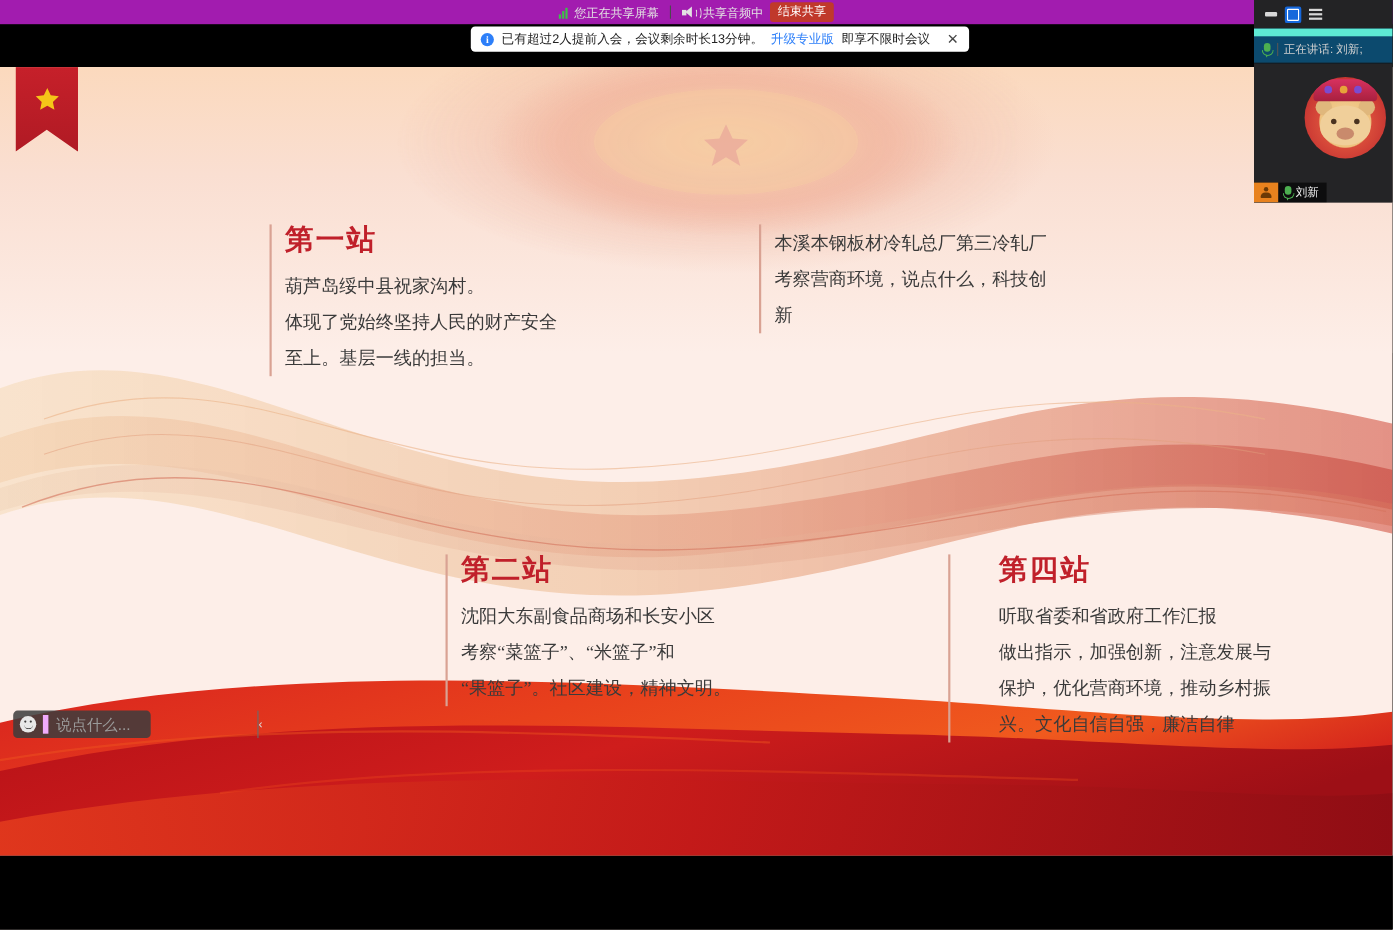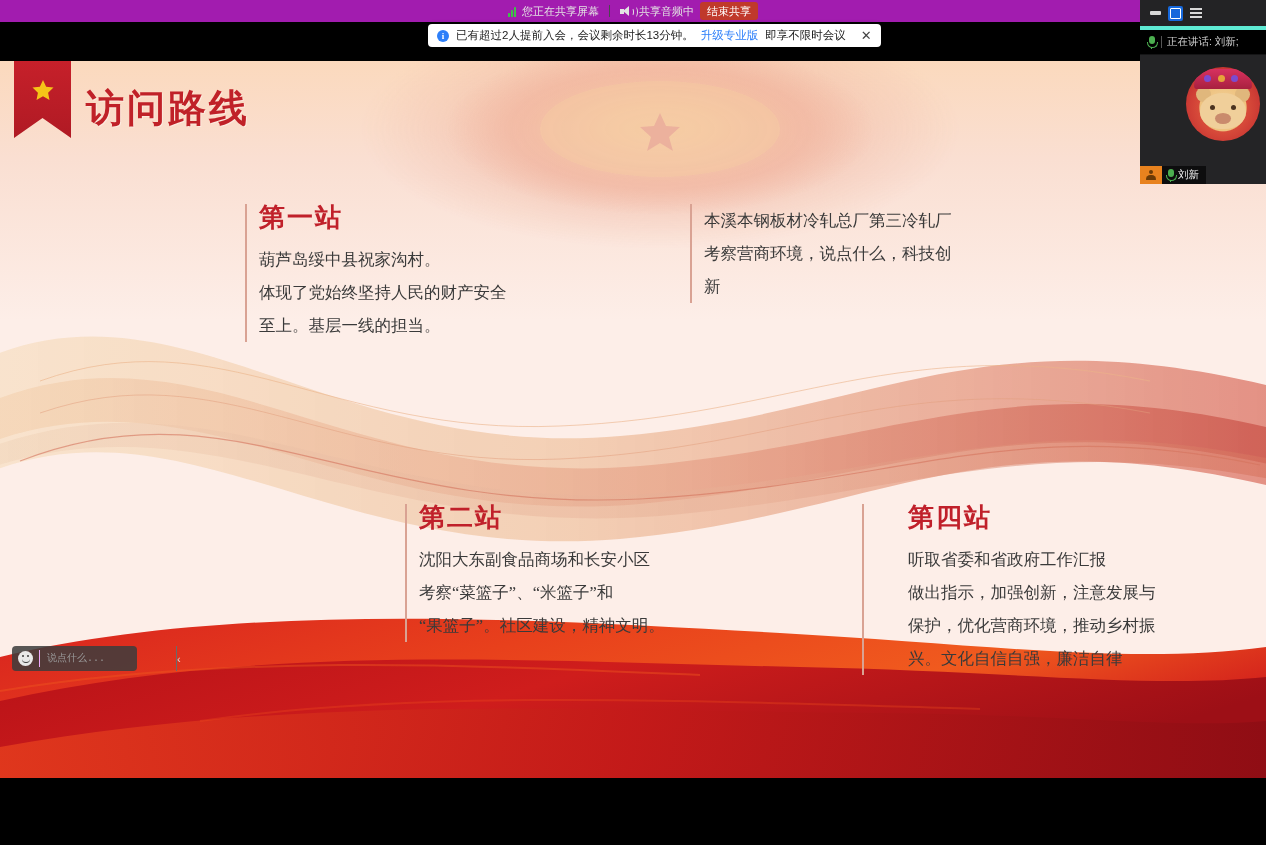--- a/index.html
+++ b/index.html
@@ -93,23 +93,23 @@
     position:absolute;left:12px;top:646px;width:125px;height:25px;z-index:30;
     background:rgba(60,60,60,.86);border-radius:4px;display:flex;align-items:center;
   }
   #chat-emoji{
     width:15px;height:15px;border-radius:50%;background:#e8e8e8;margin:0 6px;
     position:relative;flex:0 0 auto;cursor:pointer;
   }
   #chat-emoji::before{content:"";position:absolute;left:3.5px;top:4px;width:2px;height:2px;background:#3c3c3c;border-radius:50%;box-shadow:5px 0 0 #3c3c3c;}
   #chat-emoji::after{content:"";position:absolute;left:3.5px;top:8px;width:8px;height:3px;border-bottom:1.6px solid #3c3c3c;border-radius:0 0 6px 6px;}
   #chat-input{
-    flex:1 1 auto;background:transparent;border:none;outline:none;border-left:1px solid #f0abfc;
-    color:#d6d6d6;font-size:10px;padding-left:7px;height:15px;
-    font-family:Liberation Mono, monospace;
+    flex:1 1 auto;background:transparent;border:none;outline:none;border-left:5px solid #f0abfc;
+    color:#d6d6d6;font-size:14px;padding-left:7px;height:15px;
+    font-family:Liberation Sans, sans-serif;
   }
   #chat-input::placeholder{color:#9a9a9a;}
   #chat-collapse{
     width:22px;height:100%;display:flex;align-items:center;justify-content:center;
     border-left:1px solid #6a6a6a;color:#ddd;font-size:11px;cursor:pointer;
   }
 
   
   #bottom-strip{position:absolute;left:0;top:778px;width:1266px;height:67px;background:#000;z-index:20;}
 
@@ -118,22 +118,22 @@
     position:absolute;right:0;top:0;width:126px;height:184px;background:#1e1e1f;
     z-index:50;display:flex;flex-direction:column;
   }
   #vp-titlebar{height:26px;display:flex;align-items:center;gap:5px;padding-left:8px;background:#232325;}
   .wc{width:15px;height:15px;display:flex;align-items:center;justify-content:center;cursor:pointer;border-radius:2px;}
   #wc-min i{display:block;width:11px;height:4px;background:#d8d8d8;border-radius:1px;}
   #wc-max{background:#1668dc;}
   #wc-max i{display:block;width:9px;height:9px;border:1.6px solid #fff;border-radius:1px;}
   #wc-menu i{display:block;width:12px;height:2px;background:#d8d8d8;box-shadow:0 4px 0 #d8d8d8,0 8px 0 #d8d8d8;margin-bottom:8px;}
   #vp-speaker{
-    height:24px;display:flex;align-items:center;gap:5px;padding-left:7px;background:#000000;
-    border-top:4px solid #5eead4;border-bottom:1px solid #151516;
+    height:24px;display:flex;align-items:center;gap:5px;padding-left:7px;background:#0c4a6e;
+    border-top:7px solid #5eead4;border-bottom:1px solid #151516;
   }
   .mic{position:relative;width:9px;height:13px;flex:0 0 auto;}
   .mic .cap{position:absolute;left:1.5px;top:0;width:6px;height:8px;background:#4caf50;border-radius:3px;}
   .mic .arc{position:absolute;left:0;top:6px;width:9px;height:5px;border:1.4px solid #4caf50;border-top:none;border-radius:0 0 6px 6px;}
   .mic .stem{position:absolute;left:4px;top:11px;width:1.4px;height:2px;background:#4caf50;}
   #vp-divider{width:1px;height:12px;background:#555;}
   #vp-speaker-text{color:#cfcfcf;font-size:10.5px;white-space:nowrap;overflow:hidden;}
   #vp-tile{flex:1 1 auto;position:relative;background:#242426;overflow:hidden;}
   #vp-avatar{
     position:absolute;right:6px;top:12px;width:74px;height:74px;border-radius:50%;
@@ -273,21 +273,20 @@
       <path d="M200 660 C 420 628, 700 640, 980 648" stroke="#ef4a1d" stroke-width="2" fill="none" opacity=".35"></path>
     </g>
   </svg>
 
   <div id="banner">
     <svg id="banner-star" viewBox="0 0 24 24">
       <path fill="currentColor" d="M12 1.8 l2.9 6.2 6.8 .8 -5 4.7 1.3 6.7 -6 -3.4 -6 3.4 1.3 -6.7 -5 -4.7 6.8 -.8 z"></path>
     </svg>
   </div>
 
-  <div id="slide-title" class="slide-text">访问路线</div>
 
   <div class="station" id="station-1">
     <div class="st-title slide-text">第一站</div>
     <div class="st-line slide-text">葫芦岛绥中县祝家沟村。</div>
     <div class="st-line slide-text">体现了党始终坚持人民的财产安全</div>
     <div class="st-line slide-text">至上。基层一线的担当。</div>
   </div>
 
   <div class="station" id="station-3">
     <div class="st-line slide-text">本溪本钢板材冷轧总厂第三冷轧厂</div>

